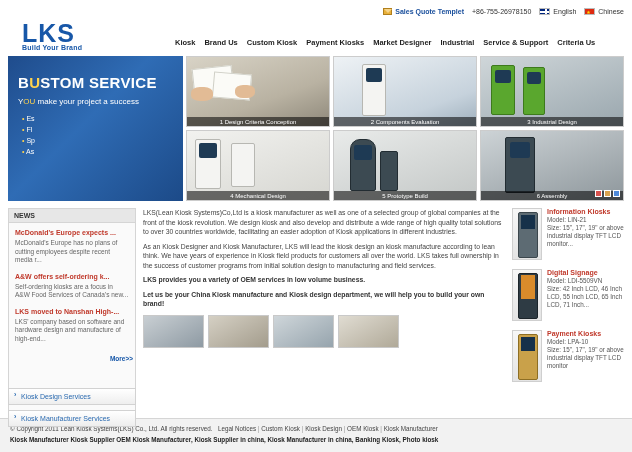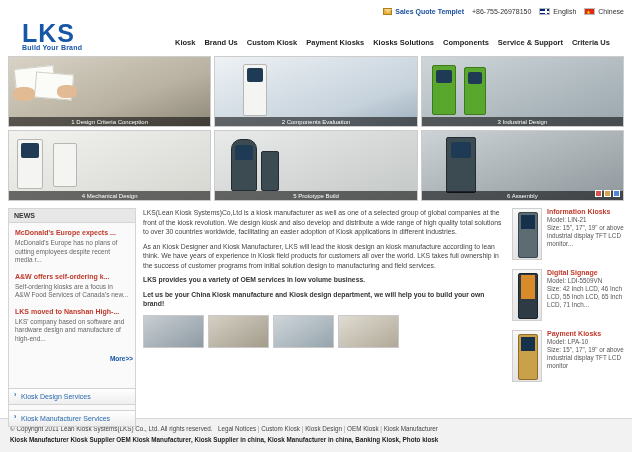--- a/index.html
+++ b/index.html
@@ -284,28 +284,38 @@
   <div class="header">
     <div class="logo">
       <div class="lks">LKS</div>
       <div class="tag">Build Your Brand</div>
     </div>
     <div class="nav">
       <span>Kiosk</span>
       <span>Brand Us</span>
       <span>Custom Kiosk</span>
       <span>Payment Kiosks</span>
-      <span>Kiosks Solutions</span>
-      <span>Components</span>
+      <span>Market Designer</span>
+      <span>Industrial</span>
       <span>Service &amp; Support</span>
       <span>Criteria Us</span>
     </div>
   </div>
 
   <div class="hero">
+    <div class="hero-left">
+      <div class="t1">B<span class="hl">U</span>STOM SERVICE</div>
+      <div class="t2">Y<span class="hl">OU</span> make your project a success</div>
+      <ul>
+        <li>Es</li>
+        <li>Fl</li>
+        <li>Sp</li>
+        <li>As</li>
+      </ul>
+    </div>
 
     <div class="hero-right">
 
       <div class="tile">
         <div class="ph ph-a"></div>
         <div class="papers" style="left:6px;top:10px;width:40px;height:28px;transform:rotate(-6deg);"></div>
         <div class="papers" style="left:26px;top:16px;width:38px;height:26px;transform:rotate(5deg);"></div>
         <div class="hands" style="left:4px;top:30px;width:22px;height:14px;"></div>
         <div class="hands" style="left:48px;top:28px;width:20px;height:13px;"></div>
         <div class="cap">1 Design Criteria Conception</div>

